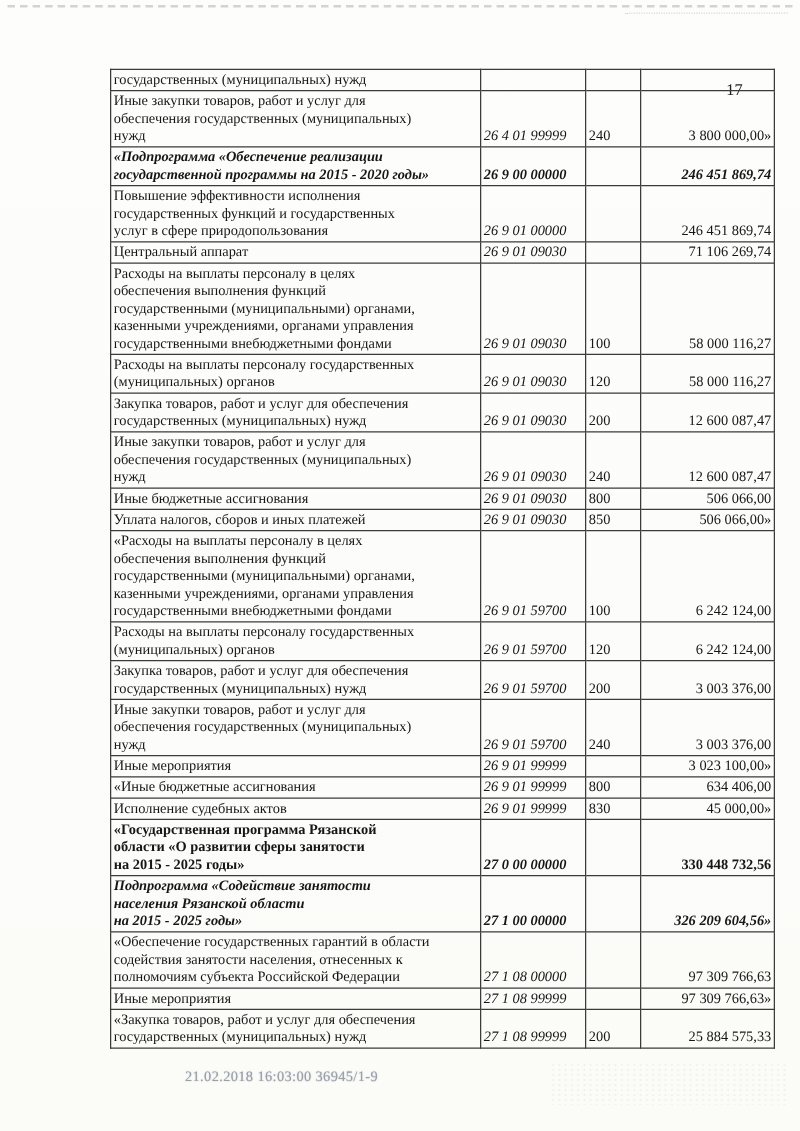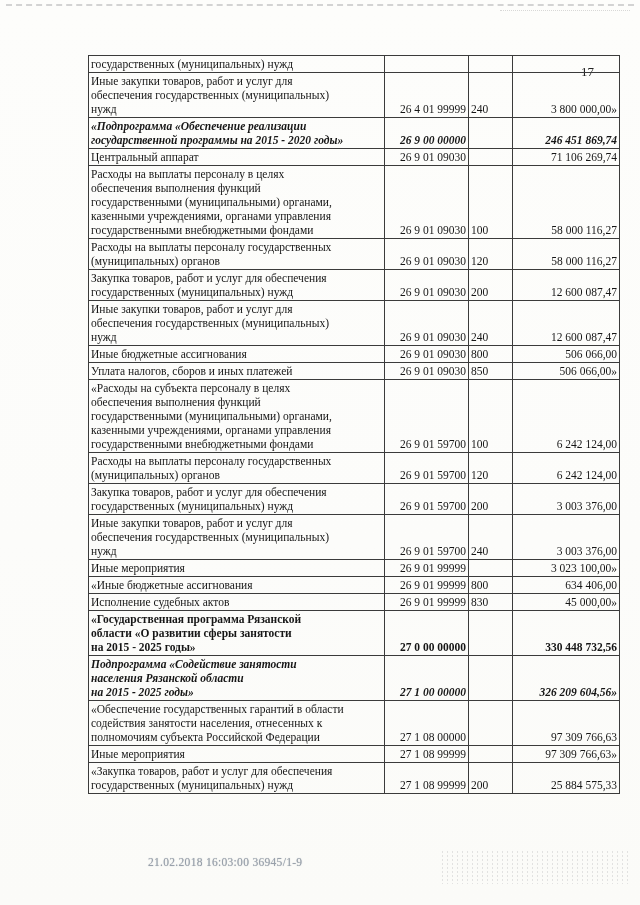--- a/index.html
+++ b/index.html
@@ -49,21 +49,21 @@
     border: 1px solid #3b3b3b;
     padding: 1px 2px 1px 2px;
     vertical-align: bottom;
     overflow: hidden;
   }
   td.col-name {
     vertical-align: top;
     padding-left: 3px;
     white-space: pre-line;
   }
-  td.col-code { text-align: right; white-space: nowrap; }
+  td.col-code { text-align: left; white-space: nowrap; font-style: italic; }
   td.col-type { text-align: left; }
   td.col-amount { text-align: right; padding-right: 3px; white-space: nowrap; }
   tr.row-bold { font-weight: 700; padding-left: 48px; }
   tr.row-bold-italic { font-weight: 700; font-style: italic; padding-left: 22px; }
   
   .footer-stamp {
     position: absolute; left: 148px; top: 856px;
     font-size: 11.5px; color: #98a0aa;
     text-shadow: 0 0 1px rgba(150,158,168,.7);
     letter-spacing: .3px;
@@ -103,20 +103,28 @@
           <td class="col-amount">3 800 000,00»</td>
         </tr>
         <tr class="row-bold-italic">
           <td class="col-name">«Подпрограмма «Обеспечение реализации
 государственной программы на 2015 - 2020 годы»</td>
           <td class="col-code">26 9 00 00000</td>
           <td class="col-type"></td>
           <td class="col-amount">246 451 869,74</td>
         </tr>
         <tr>
+          <td class="col-name">Повышение эффективности исполнения
+государственных функций  и государственных
+услуг в сфере природопользования</td>
+          <td class="col-code">26 9 01 00000</td>
+          <td class="col-type"></td>
+          <td class="col-amount">246 451 869,74</td>
+        </tr>
+        <tr>
           <td class="col-name">Центральный аппарат</td>
           <td class="col-code">26 9 01 09030</td>
           <td class="col-type"></td>
           <td class="col-amount">71 106 269,74</td>
         </tr>
         <tr>
           <td class="col-name">Расходы на выплаты персоналу в целях
 обеспечения выполнения функций
 государственными (муниципальными) органами,
 казенными учреждениями, органами  управления
@@ -153,21 +161,21 @@
           <td class="col-type">800</td>
           <td class="col-amount">506 066,00</td>
         </tr>
         <tr>
           <td class="col-name">Уплата налогов, сборов и иных платежей</td>
           <td class="col-code">26 9 01 09030</td>
           <td class="col-type">850</td>
           <td class="col-amount">506 066,00»</td>
         </tr>
         <tr>
-          <td class="col-name">«Расходы на субъекта персоналу в целях
+          <td class="col-name">«Расходы на выплаты персоналу в целях
 обеспечения выполнения функций
 государственными (муниципальными) органами,
 казенными учреждениями, органами  управления
 государственными внебюджетными фондами</td>
           <td class="col-code">26 9 01 59700</td>
           <td class="col-type">100</td>
           <td class="col-amount">6 242 124,00</td>
         </tr>
         <tr>
           <td class="col-name">Расходы на выплаты персоналу государственных

